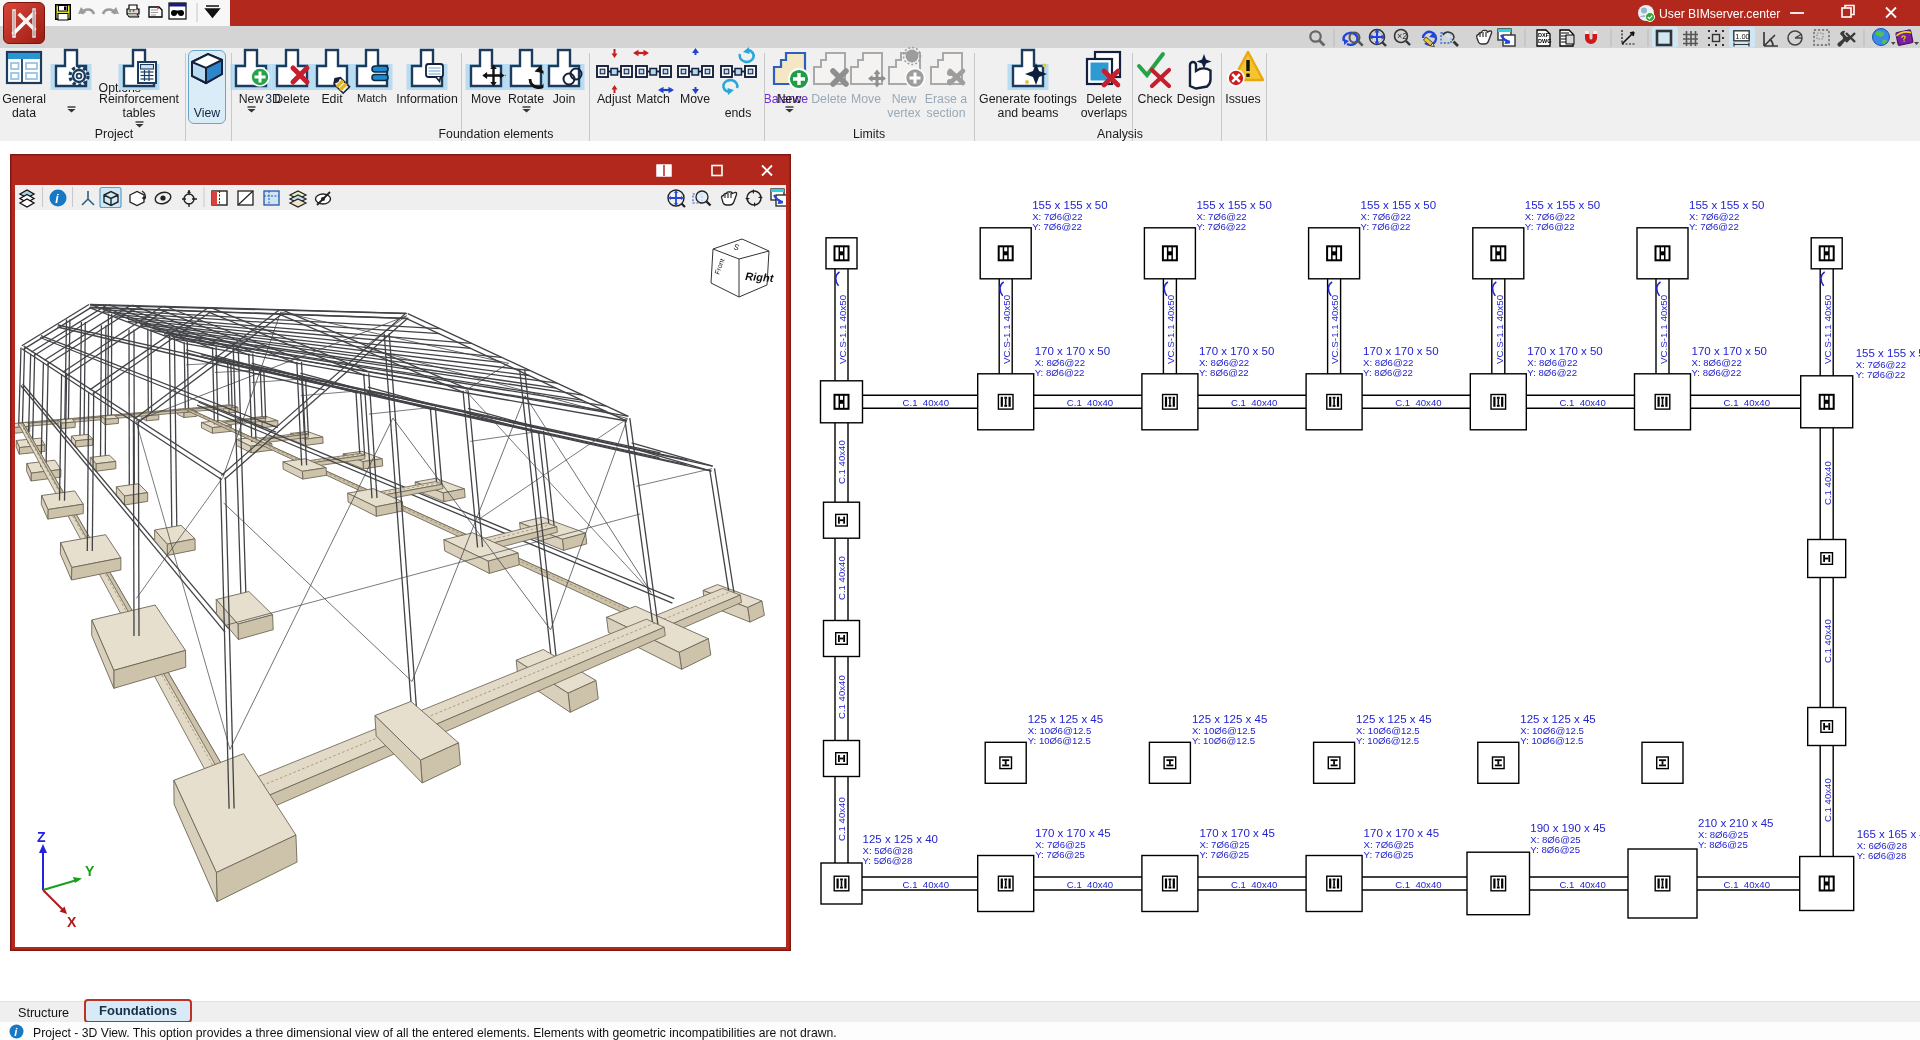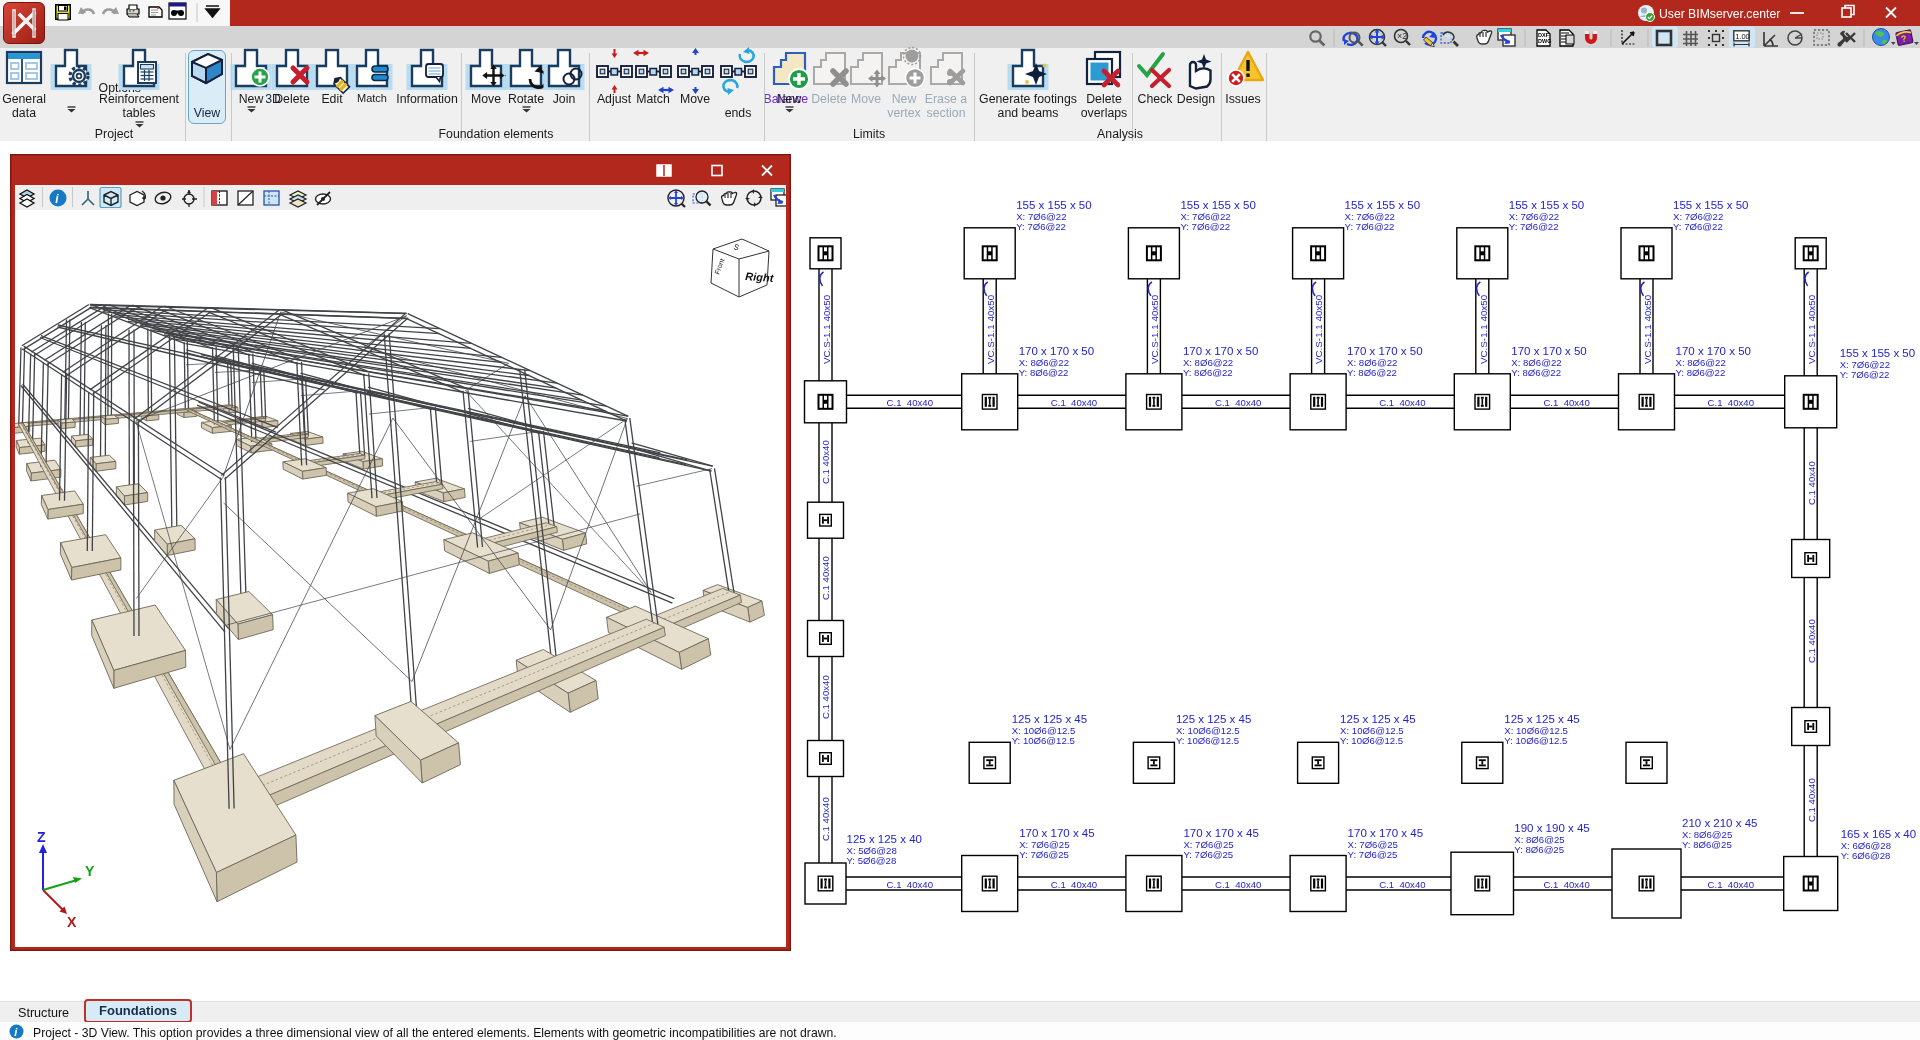--- a/index.html
+++ b/index.html
@@ -3,21 +3,21 @@
 *{margin:0;padding:0;box-sizing:border-box}
 html,body{width:1920px;height:1040px;overflow:hidden;font-family:"Liberation Sans",sans-serif;background:#fff}
 #app{position:relative;width:1920px;height:1040px}
 #titlebar{position:absolute;left:0;top:0;width:1920px;height:26px;background:#b2281d}
 #qa{position:absolute;left:0;top:0;width:230px;height:26px;background:#f8f7f7}
 #title{position:absolute;left:702px;top:0;width:460px;height:26px;line-height:26px;text-align:center;color:#fff;font-size:12.4px}
 #userbox{position:absolute;right:120px;top:0;height:26px;line-height:26px;color:#fff;font-size:13.5px}
 #logo{position:absolute;left:3px;top:2px;width:42px;height:42px;border-radius:6px;background:linear-gradient(135deg,#d8453a,#9c1d13);border:1px solid #7a150d;z-index:5}
 #graybar{position:absolute;left:0;top:26px;width:1920px;height:22px;background:#d5d4d4}
 #ribbon{position:absolute;left:0;top:48px;width:1920px;height:93px;background:#f1f0f0}
-#canvas{position:absolute;left:0;top:141px;width:1628px;height:860px;background:#fff}
+#canvas{position:absolute;left:16px;top:141px;width:1628px;height:860px;background:#fff}
 #tabsbar{position:absolute;left:0;top:1001px;width:1920px;height:21px;background:#efefef;border-top:1px solid #e2e2e2}
 #statusbar{position:absolute;left:0;top:1022px;width:1920px;height:18px;background:#fdfdfd}
 #win3d{position:absolute;left:10px;top:154px;width:781px;height:797px;background:#b2281d;border:1px solid #801710;box-shadow:0 0 0 1px #96221a inset}
 #win3d .tt{position:absolute;left:0;top:0;width:100%;height:30px;color:#fff;font-size:13px;text-align:center;line-height:30px}
 #wtool{position:absolute;left:4px;top:30px;width:771px;height:25px;background:#f0efef}
 #wcontent{position:absolute;left:4px;top:55px;width:771px;height:737px;background:#fff;overflow:hidden}
 text{font-family:"Liberation Sans",sans-serif}
 </style></head>
 <body>
 <div id="app">

